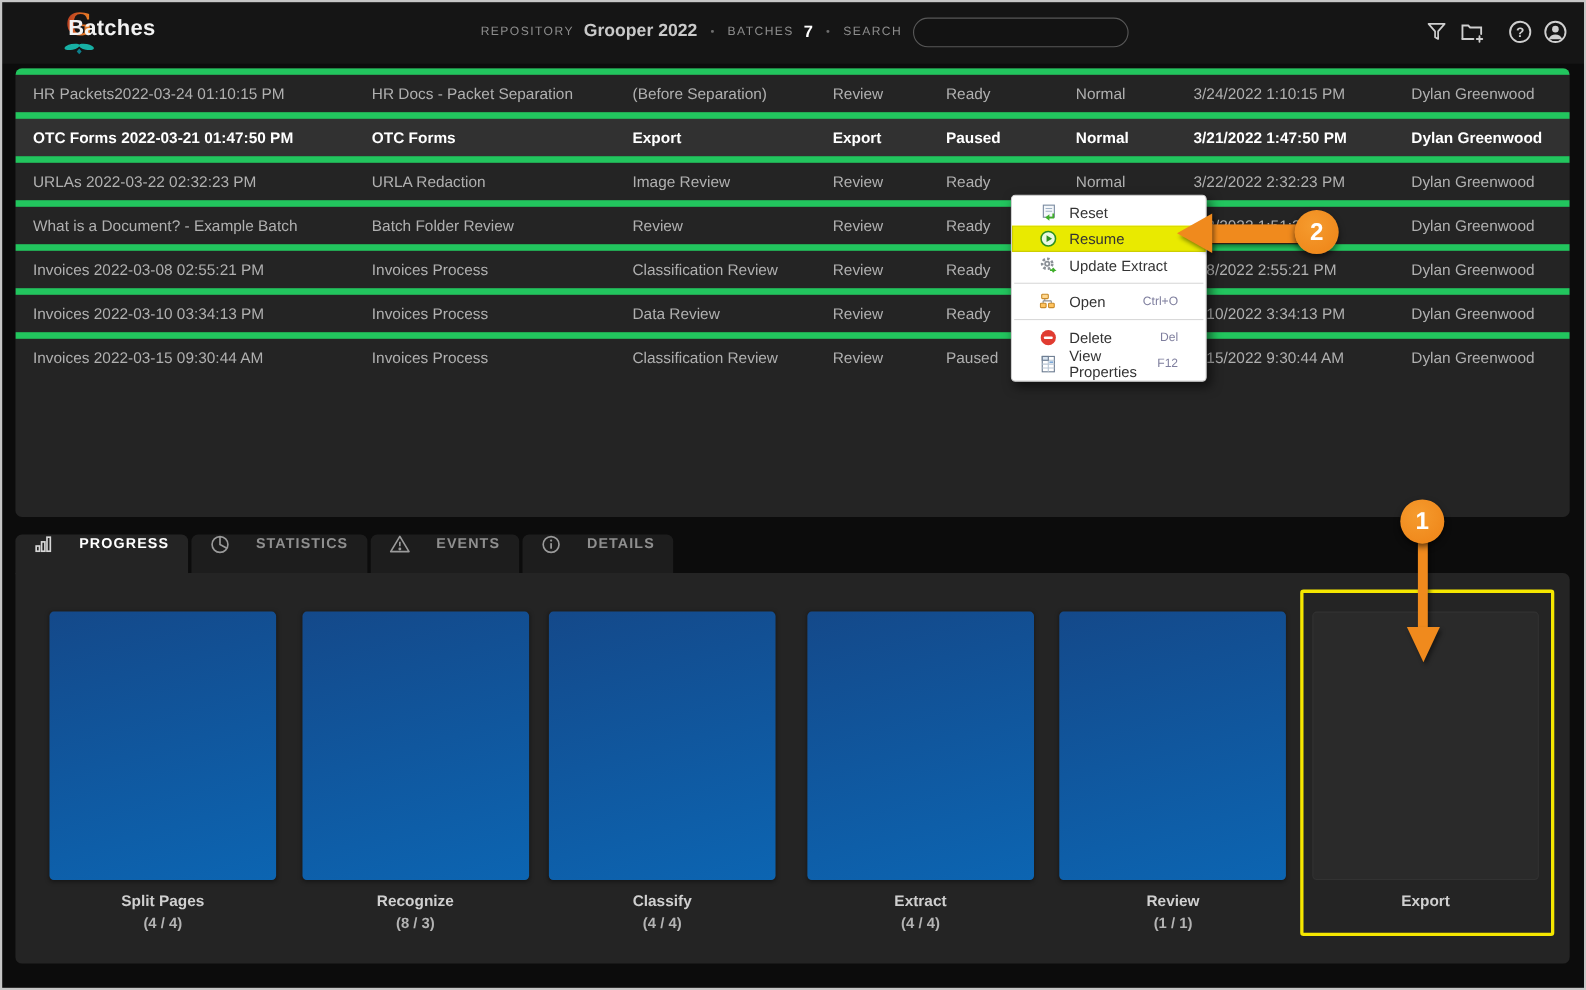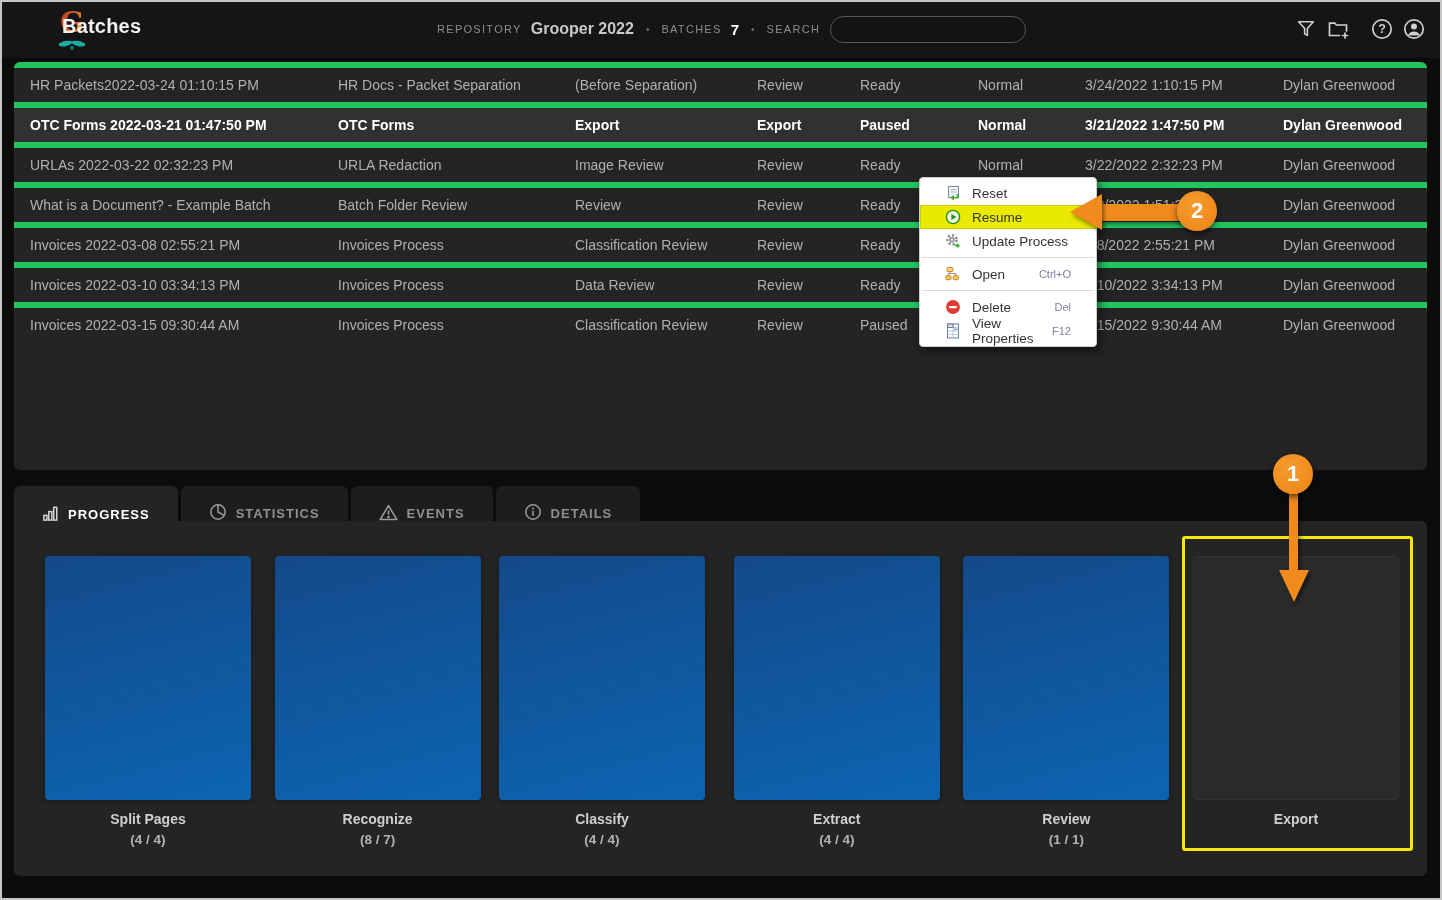--- a/index.html
+++ b/index.html
@@ -35,21 +35,21 @@
     background:#242424; border-radius:6px; overflow:hidden;}
   .trow{display:grid; grid-template-columns:308px 237px 182px 103px 118px 107px 198px 1fr;
     padding-left:16px; align-items:center; height:40px; font-size:14px; color:#b0b0b0;}
   .trow > div{overflow:hidden; white-space:nowrap; padding-right:10px;}
   .thead{height:44px; background:#2b2b2b; color:#efefef; font-weight:700; font-size:13px; letter-spacing:.4px;}
   .drow{border-top:6px solid #22c55e;}
   .drow.selected{background:#313131; color:#fff; font-weight:700;}
 
   
   .tabs{position:absolute; left:14px; top:486px; height:35px; display:flex; gap:3px; z-index:2;}
-  .tab{display:flex; align-items:flex-end; gap:9px; padding:0 28px; height:35px;
+  .tab{display:flex; align-items:flex-start; gap:24px; padding:0 17px; height:35px;
     background:#1d1d1d; color:#8f8f8f; font-size:13px; font-weight:700; letter-spacing:1px;
     border-radius:6px 6px 0 0;}
   .tab.active{background:#242424; color:#fff; height:36px;}
   .tab .ticon{display:flex;}
 
   
   .bottom-panel{position:absolute; left:14px; top:521px; width:1413px; height:355px;
     background:#242424; border-radius:0 6px 6px 6px;}
   .card-slot{position:absolute; top:35px; width:206px; text-align:center;font-weight:bold;}
   .card-box{width:206px; height:244px; border-radius:4px;
@@ -272,21 +272,21 @@
   <section class="bottom-panel">
     <div id="cards">
         <div class="card-slot" style="left: 31px;">
           <div class="card-box"></div>
           <div class="card-name">Split Pages</div>
           <div class="card-count">(4 / 4)</div>
         </div>
         <div class="card-slot" style="left: 260.6px;">
           <div class="card-box"></div>
           <div class="card-name">Recognize</div>
-          <div class="card-count">(8 / 7)</div>
+          <div class="card-count">(8 / 3)</div>
         </div>
         <div class="card-slot" style="left: 485px;">
           <div class="card-box"></div>
           <div class="card-name">Classify</div>
           <div class="card-count">(4 / 4)</div>
         </div>
         <div class="card-slot" style="left: 719.8px;">
           <div class="card-box"></div>
           <div class="card-name">Extract</div>
           <div class="card-count">(4 / 4)</div>
@@ -331,21 +331,21 @@
       </div>
       <div class="menu-item">
         <span class="mi-icon">
           <svg width="16" height="16" viewBox="0 0 16 16">
             <circle cx="7" cy="6.8" r="4.6" fill="none" stroke="#8a8f96" stroke-width="2.4" stroke-dasharray="2.3 1.9"></circle>
             <circle cx="7" cy="6.8" r="2.7" fill="#8a8f96"></circle>
             <circle cx="7" cy="6.8" r="1.1" fill="#fff"></circle>
             <path d="M9.5 12.6h4.2l-1.8-1.8m1.8 1.8l-1.8 1.8" fill="none" stroke="#3fae2a" stroke-width="1.5"></path>
           </svg>
         </span>
-        <span class="mi-label">Update Process</span>
+        <span class="mi-label">Update Extract</span>
         <span class="mi-shortcut"></span>
       </div>
       <div class="menu-sep"></div>
       <div class="menu-item">
         <span class="mi-icon">
           <svg width="16" height="16" viewBox="0 0 16 16">
             <path d="M4.8 5.5v2M3.3 7.5h7.4M3.3 7.5v2.2M10.7 7.5v2.2" stroke="#8f8f8f" fill="none"></path>
             <rect x="2" y="1.5" width="6" height="4" rx="0.8" fill="#ffd78e" stroke="#c88a2a"></rect>
             <rect x="0.8" y="9.7" width="5.2" height="4" rx="0.8" fill="#ffc35e" stroke="#c88a2a"></rect>
             <rect x="8.2" y="9.7" width="5.2" height="4" rx="0.8" fill="#ffc35e" stroke="#c88a2a"></rect>

